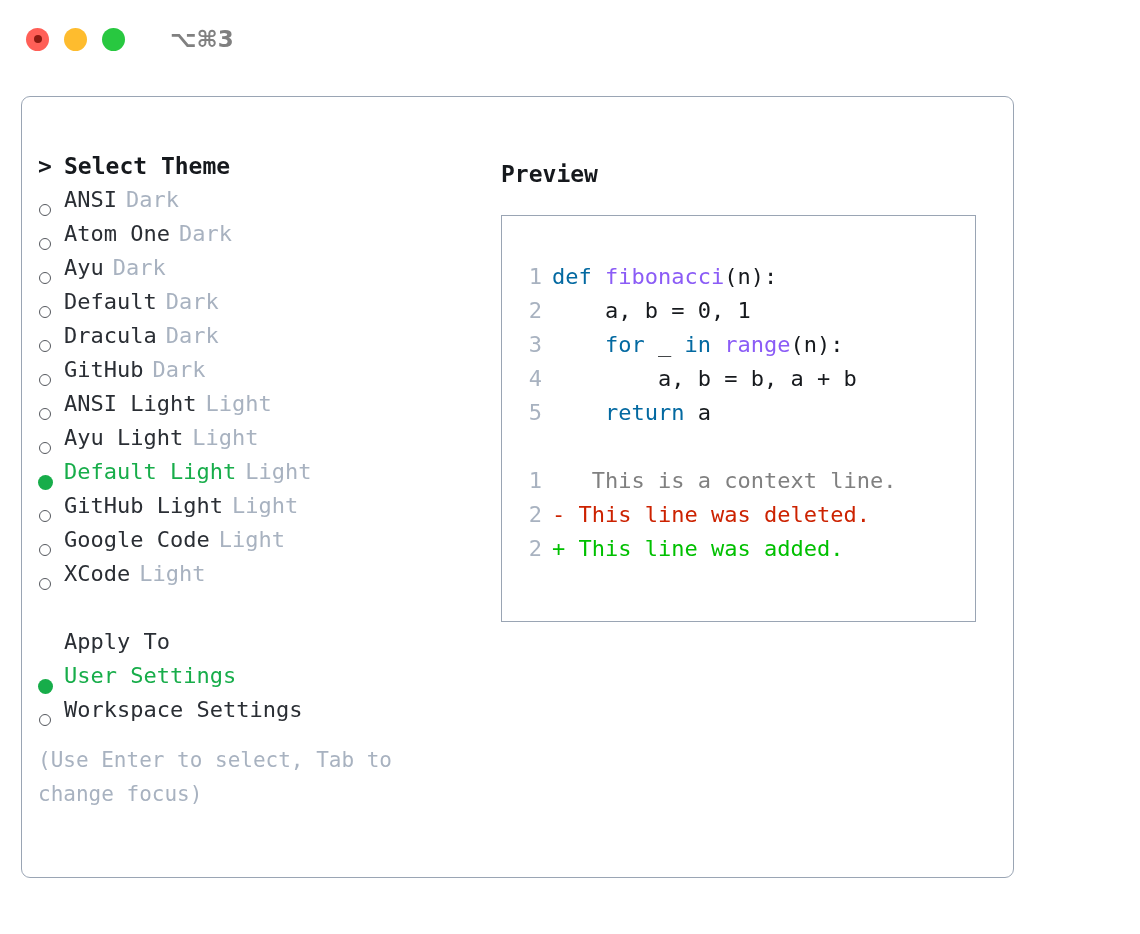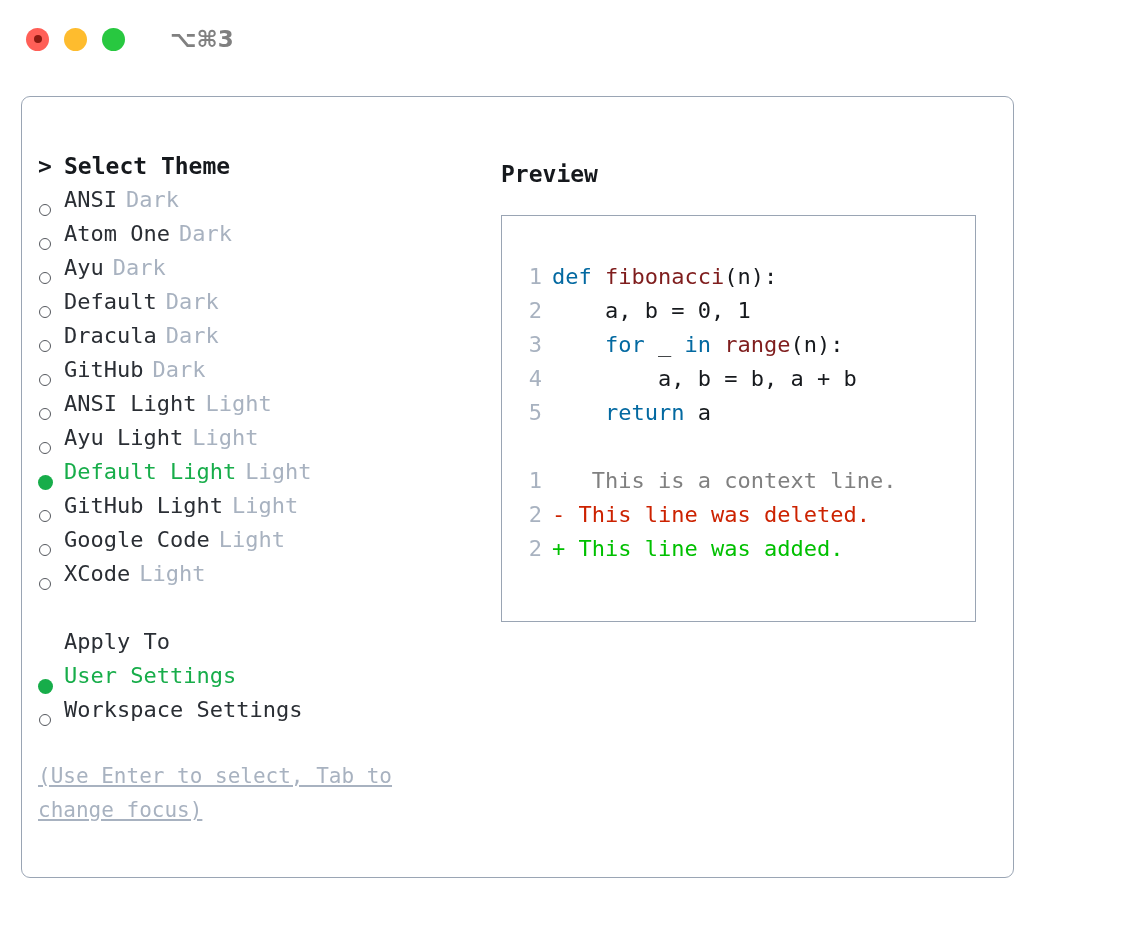--- a/index.html
+++ b/index.html
@@ -134,26 +134,25 @@
 
   .subheader {
     font-size: 22px;
     color: #2a2e34;
     line-height: 34px;
     padding-left: 26px;
     white-space: pre;
   }
 
   .hint {
-    margin-top: 32px;
+    margin-top: 16px;
     font-size: 21px;
     line-height: 34px;
     color: #a8b2c0;
     width: 400px;
-    text-decoration: underline;
   }
 
   
   .right-col {
     position: absolute;
     left: 479px;
     top: 60px;
     width: 490px;
   }
   .preview-title {
@@ -179,21 +178,21 @@
     align-items: baseline;
   }
   .lineno {
     width: 28px;
     flex: 0 0 28px;
     text-align: right;
     color: #a8b2c0;
     margin-right: 10px;
   }
   .tok-kw  { color: #0369a1; }
-  .tok-fn  { color: #7f1d1d; }
+  .tok-fn  { color: #8b5cf6; }
   .tok-pln { color: #16191d; }
   .tok-ctx { color: #808080; }
   .tok-del { color: #cc2200; }
   .tok-add { color: #00c000; }
 
   .blank-line { height: 34px; }
 </style>
 </head>
 <body>
 

